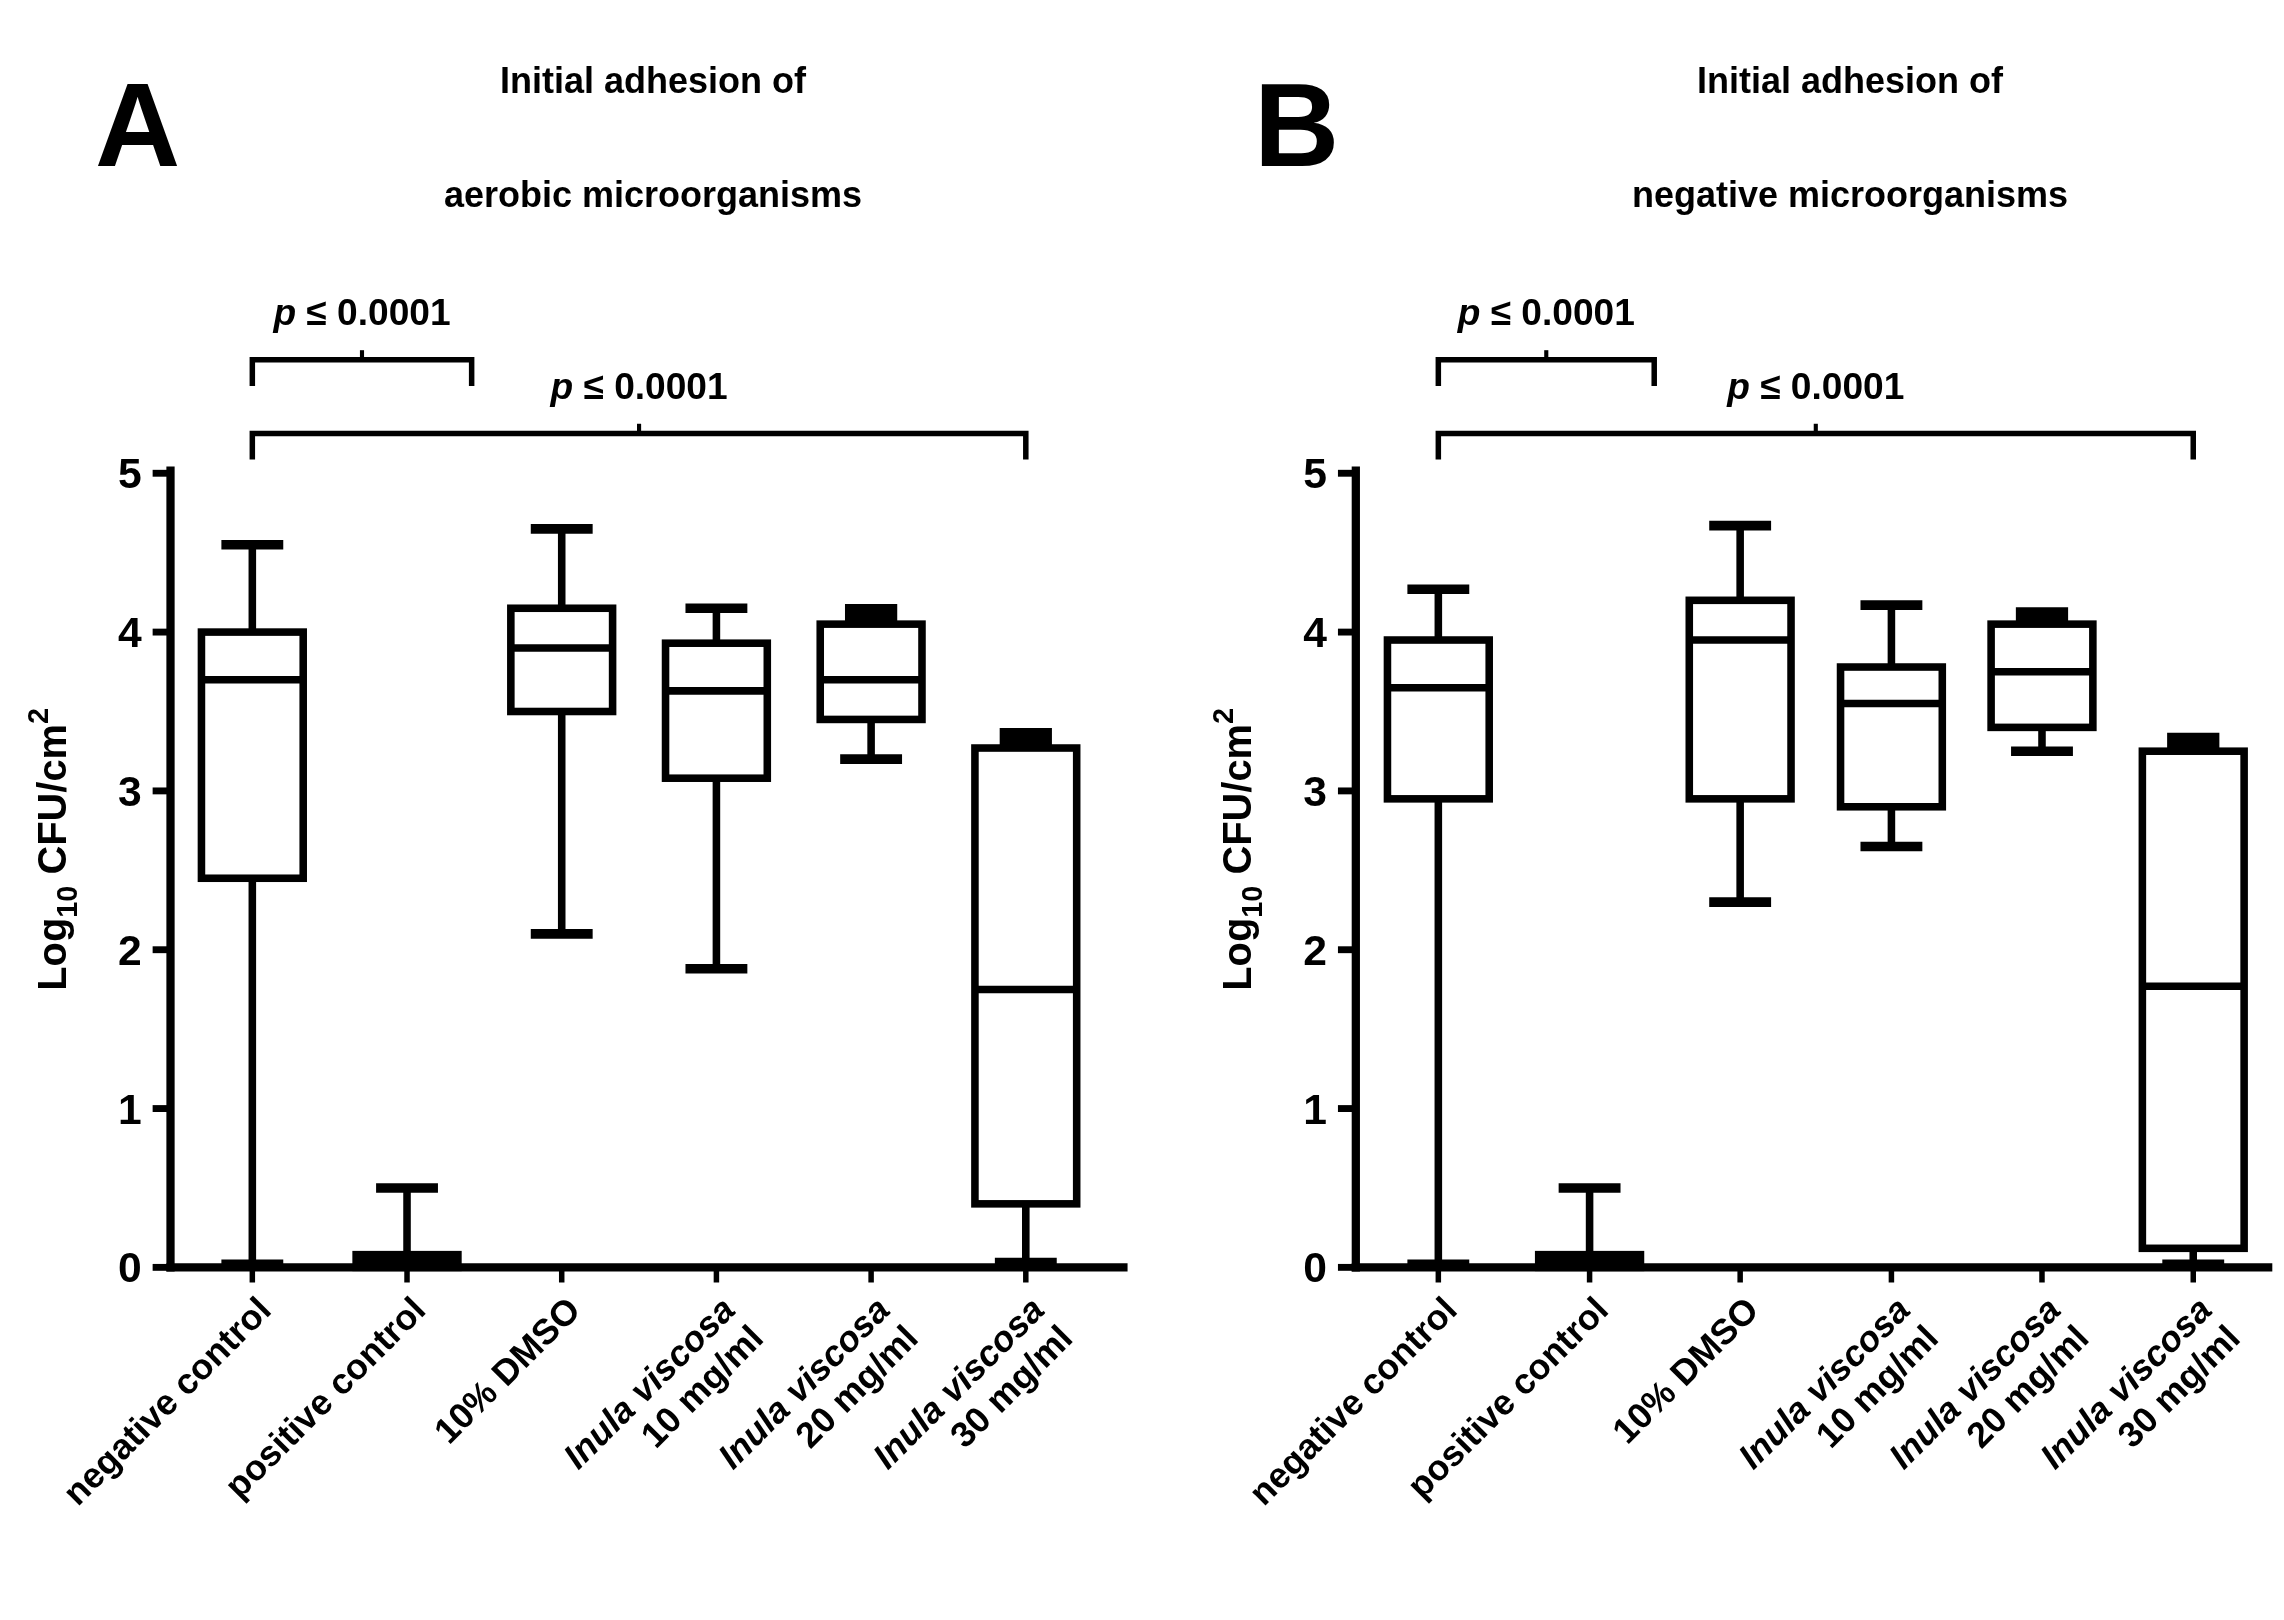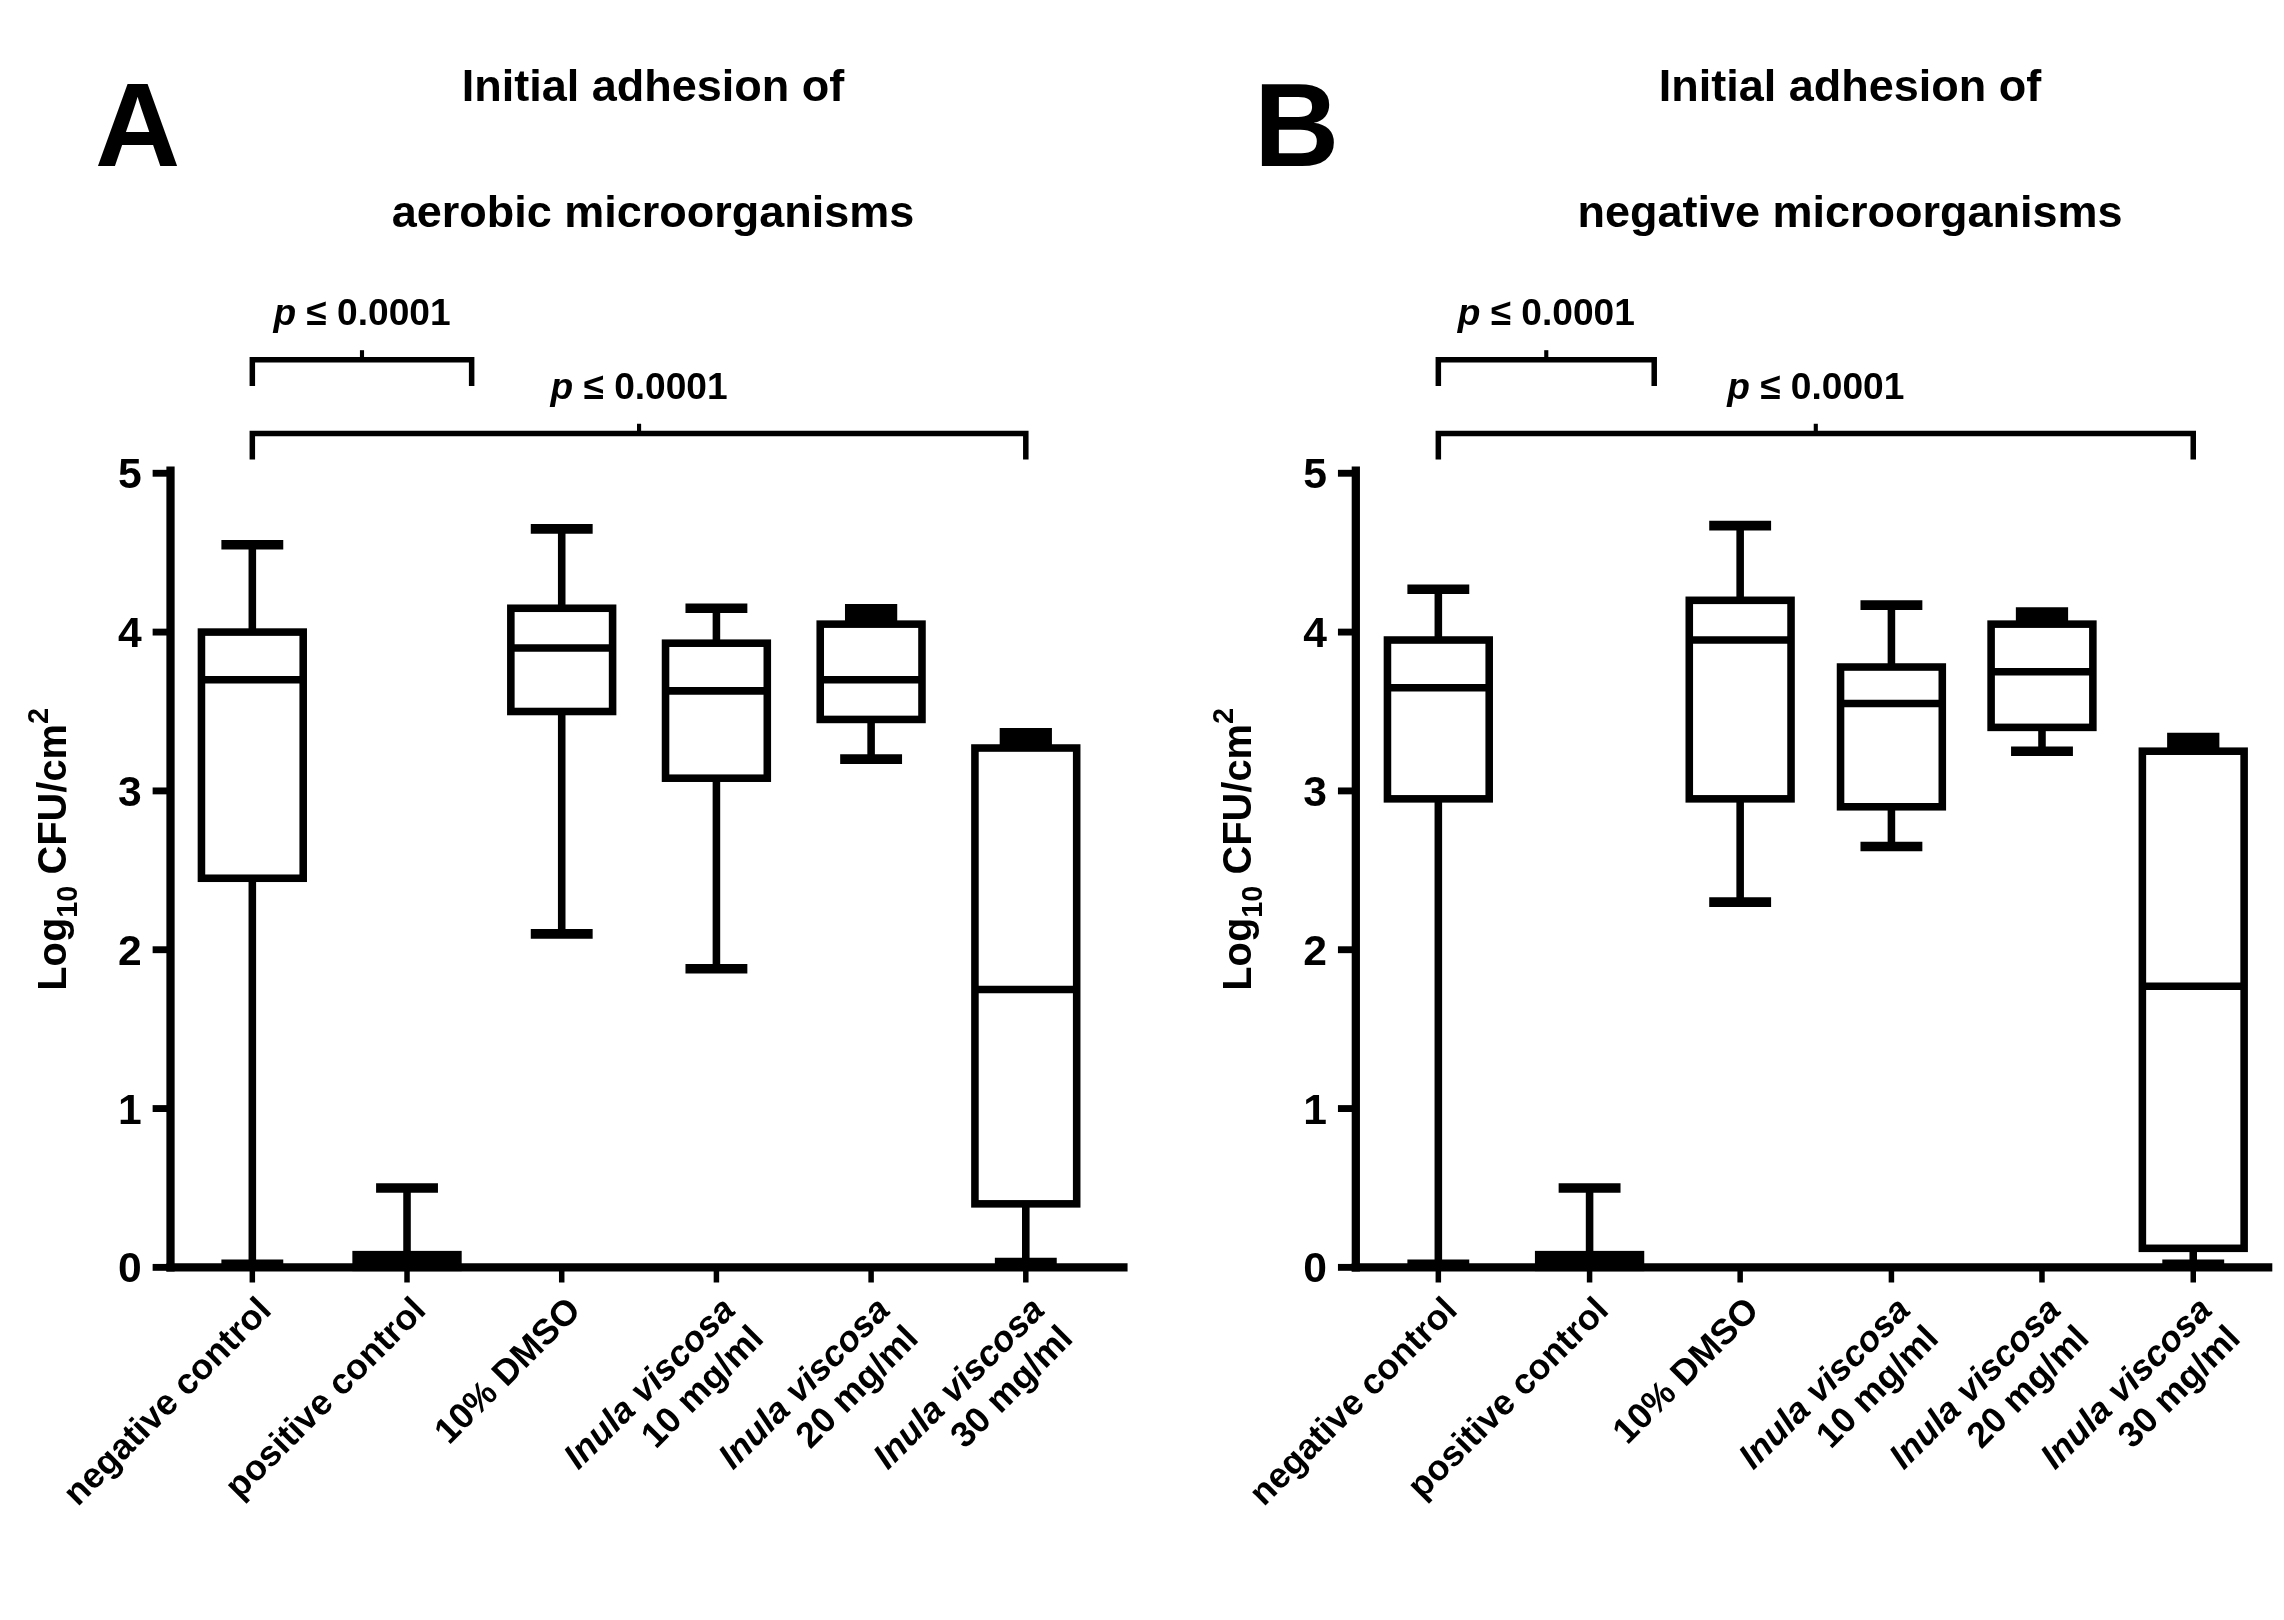--- a/index.html
+++ b/index.html
@@ -23,29 +23,29 @@
     font-weight:bold;
     color:#000;
     line-height:1;
   }
   .letter-a{left:95px;}
   .letter-b{left:1254px;}
   .panel-title{
     position:absolute;
     width:798px;
     text-align:center;
-    font-size:45px;
+    font-size:36px;
     font-weight:bold;
     color:#000;
     line-height:1;
   }
   .title-a{left:254px;}
   .title-b{left:1451px;}
   .title-line1{top:63px;}
-  .title-line2{top:189px;}
+  .title-line2{top:177px;}
 </style>
 </head>
 <body>
 
 <div class="page">
 
   <svg id="fig" class="fig-svg" width="2284" height="1621" viewBox="0 0 3322 2357">
       <g>
         <line x1="248" y1="678" x2="248" y2="1849" stroke="#000000" stroke-width="12"></line>
         <line x1="242" y1="1843" x2="1640" y2="1843" stroke="#000000" stroke-width="12"></line>

